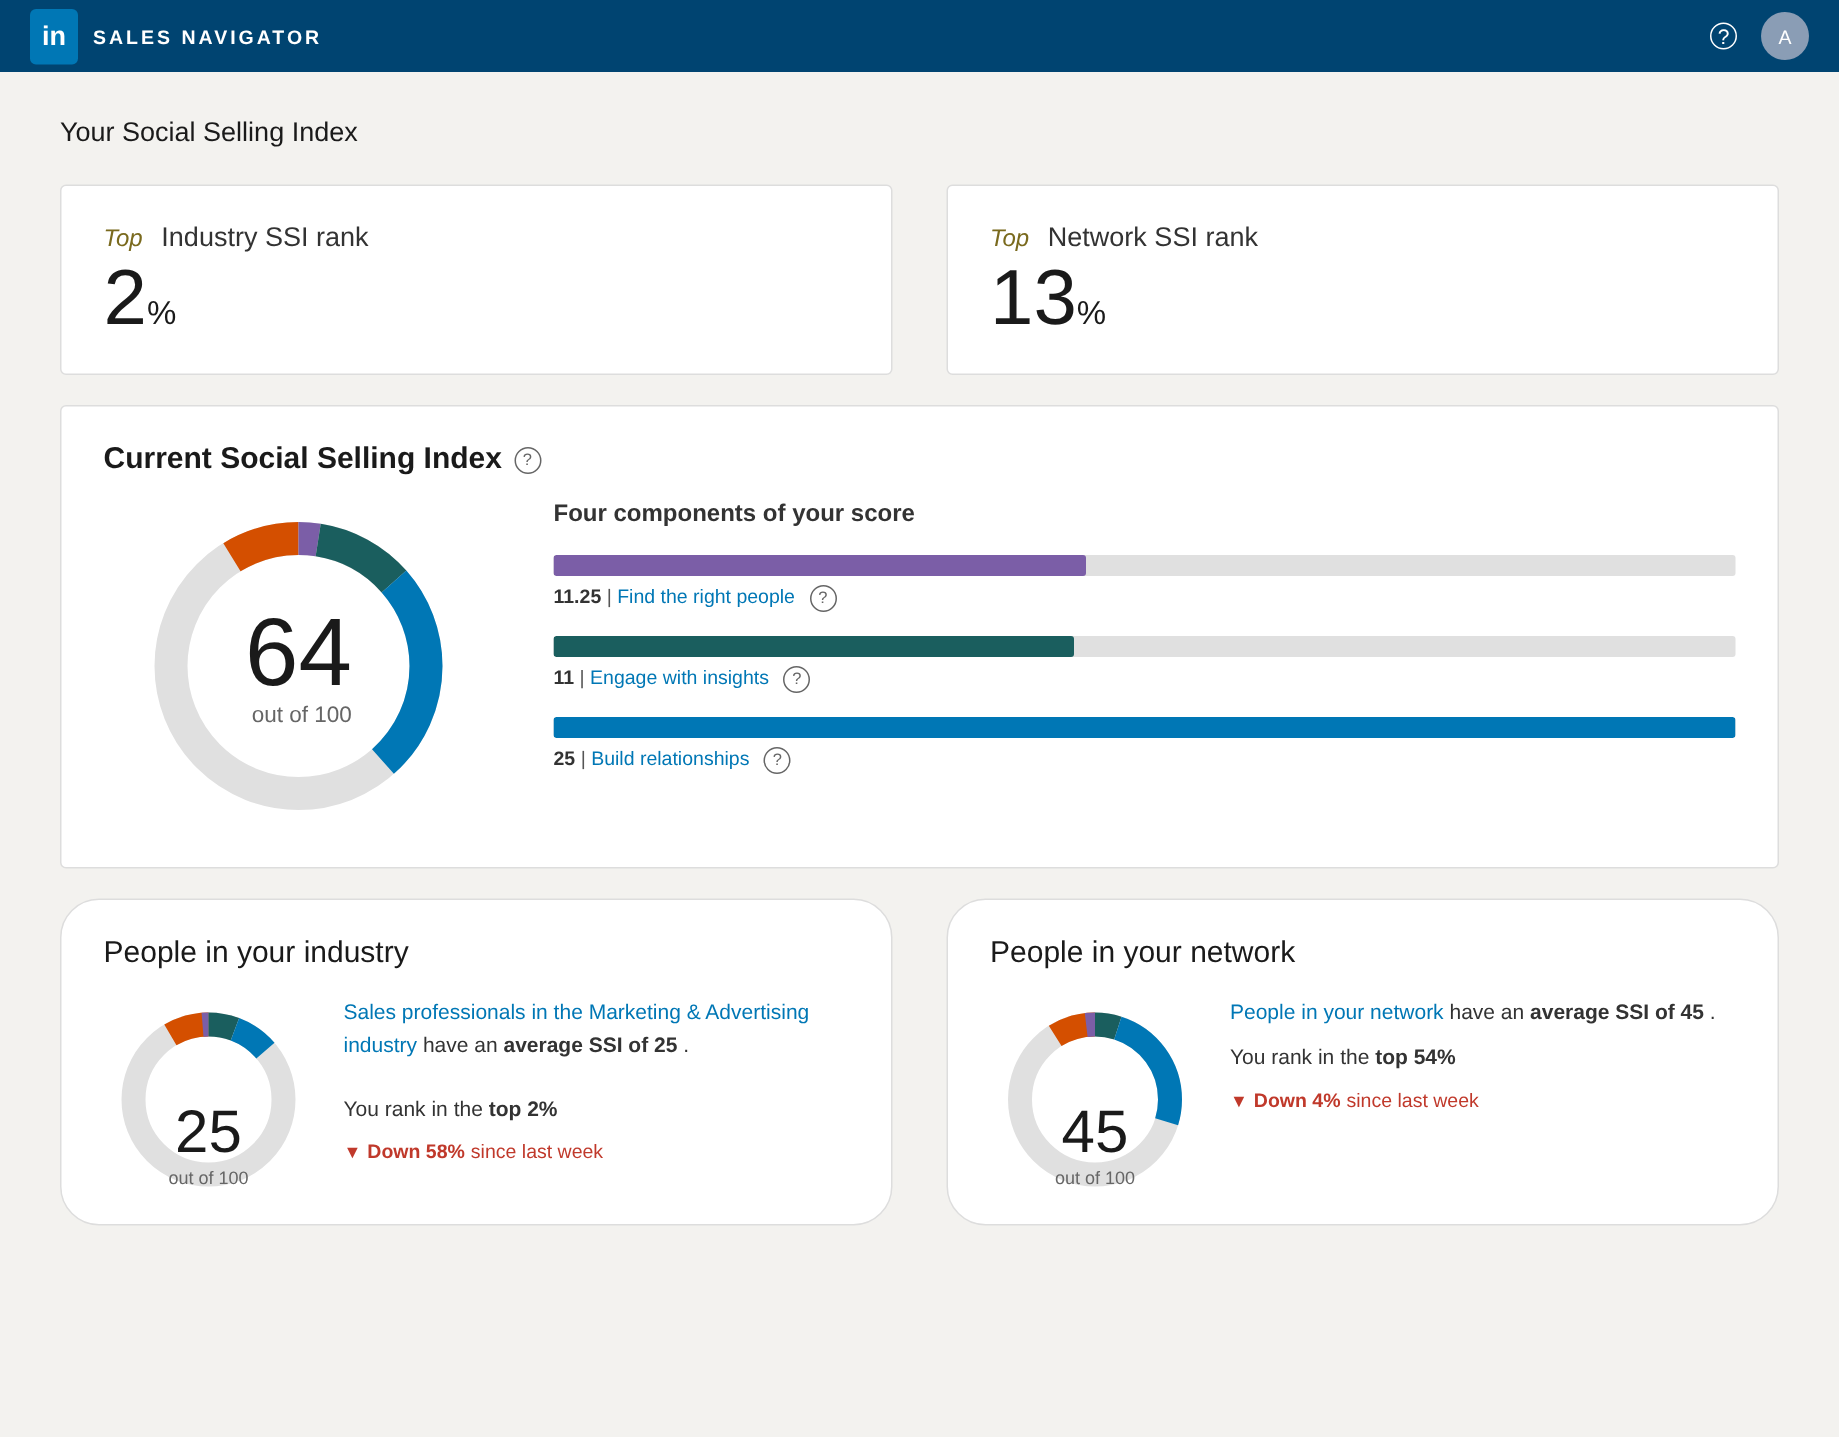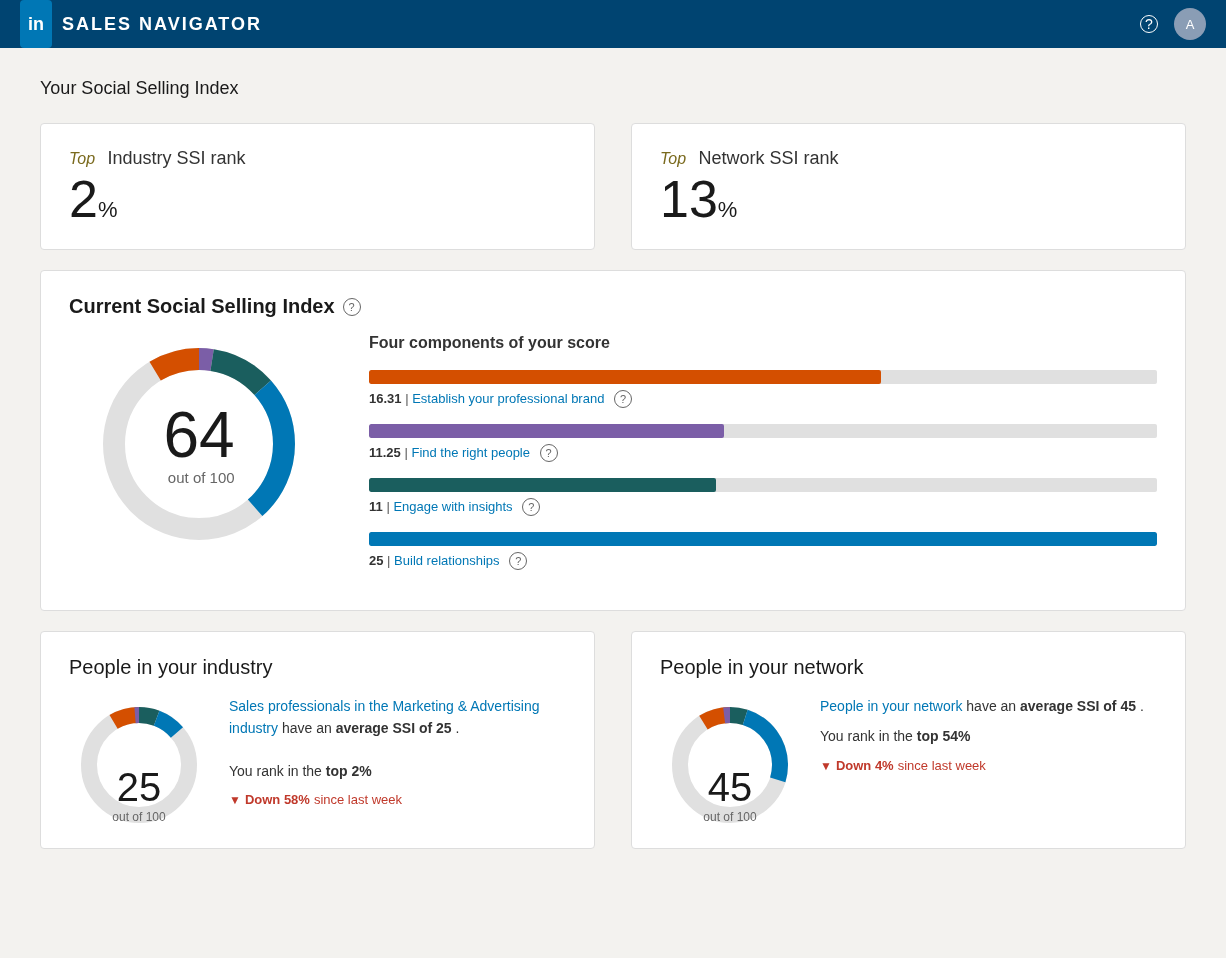--- a/index.html
+++ b/index.html
@@ -9,27 +9,27 @@
     .header {
       background: #004471;
       height: 48px;
       display: flex;
       align-items: center;
       padding: 0 20px;
       justify-content: space-between;
     }
     .header-left { display: flex; align-items: center; gap: 10px; }
     .linkedin-logo {
-      width: 32px; height: 48px;
+      width: 32px; height: 37px;
       background: #0077b5;
       border-radius: 4px;
       display: flex; align-items: center; justify-content: center;
       color: white; font-weight: 900; font-size: 18px;
     }
-    .header-title { color: white; font-size: 18px; letter-spacing: 2px; font-weight: 600; text-transform: uppercase; }
+    .header-title { color: white; font-size: 13px; letter-spacing: 2px; font-weight: 600; text-transform: uppercase; }
     .header-right { display: flex; align-items: center; gap: 16px; }
     .header-icon { color: #cce3f0; font-size: 20px; cursor: pointer; }
     .avatar-circle {
       width: 32px; height: 32px; border-radius: 50%;
       background: #8a9db5;
       display: flex; align-items: center; justify-content: center;
       color: white; font-size: 13px; cursor: pointer;
     }
 
     
@@ -73,21 +73,21 @@
 
     
     .component-row { margin-bottom: 16px; }
     .bar-track { height: 14px; background: #e0e0e0; border-radius: 2px; margin-bottom: 6px; overflow: hidden; }
     .bar-fill { height: 100%; border-radius: 2px; }
     .component-label { font-size: 13px; color: #555; }
     .component-label a { color: #0077b5; text-decoration: none; }
     .component-score { font-weight: 600; color: #333; }
 
     
-    .bottom-card { flex: 1; }
+    .bottom-card { flex: 1; border-radius: 26px; }
     .bottom-card-inner { display: flex; gap: 20px; align-items: flex-start; margin-top: 16px; }
     .mini-donut { flex: 0 0 140px; display: flex; flex-direction: column; align-items: center; }
     .mini-score-big { font-size: 40px; font-weight: 300; color: #1a1a1a; }
     .mini-score-sub { font-size: 12px; color: #666; }
     .card-text { flex: 1; font-size: 14px; color: #333; line-height: 1.6; }
     .card-text b { font-weight: 700; }
     .card-text a { color: #0077b5; text-decoration: none; }
     .down-text { color: #c0392b; font-size: 13px; margin-top: 8px; display: flex; align-items: center; gap: 4px; }
     .down-arrow { color: #c0392b; font-size: 12px; }
     .down-pct { color: #c0392b; font-weight: 600; }
@@ -167,31 +167,20 @@
             <div class="donut-inner">
               <div class="score-big">64</div>
               <div class="score-sub">out of 100</div>
             </div>
           </div>
         </div>
 
         <div class="ssi-right">
           <div class="section-subtitle">Four components of your score</div>
 
-          <div class="component-row">
-            <div class="bar-track">
-              <div class="bar-fill" style="width:65%; background:#d44f00;"></div>
-            </div>
-            <div class="component-label">
-              <span class="component-score">16.31</span>
-              <span> | </span>
-              <a href="#">Establish your professional brand</a>
-              <span class="question-icon" style="margin-left:6px;">?</span>
-            </div>
-          </div>
 
           <div class="component-row">
             <div class="bar-track">
               <div class="bar-fill" style="width:45%; background:#7b5ea7;"></div>
             </div>
             <div class="component-label">
               <span class="component-score">11.25</span>
               <span> | </span>
               <a href="#">Find the right people</a>
               <span class="question-icon" style="margin-left:6px;">?</span>

